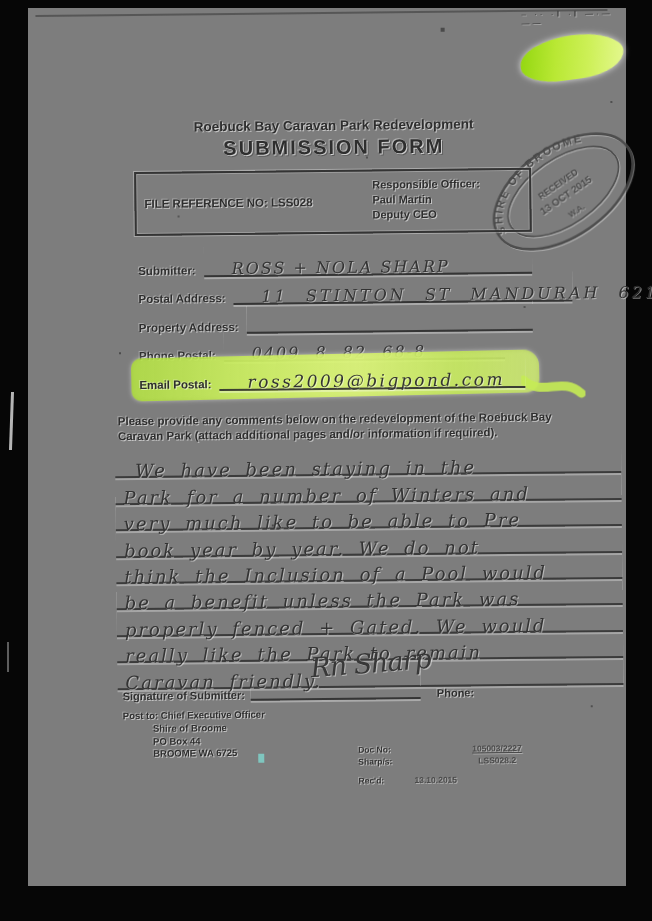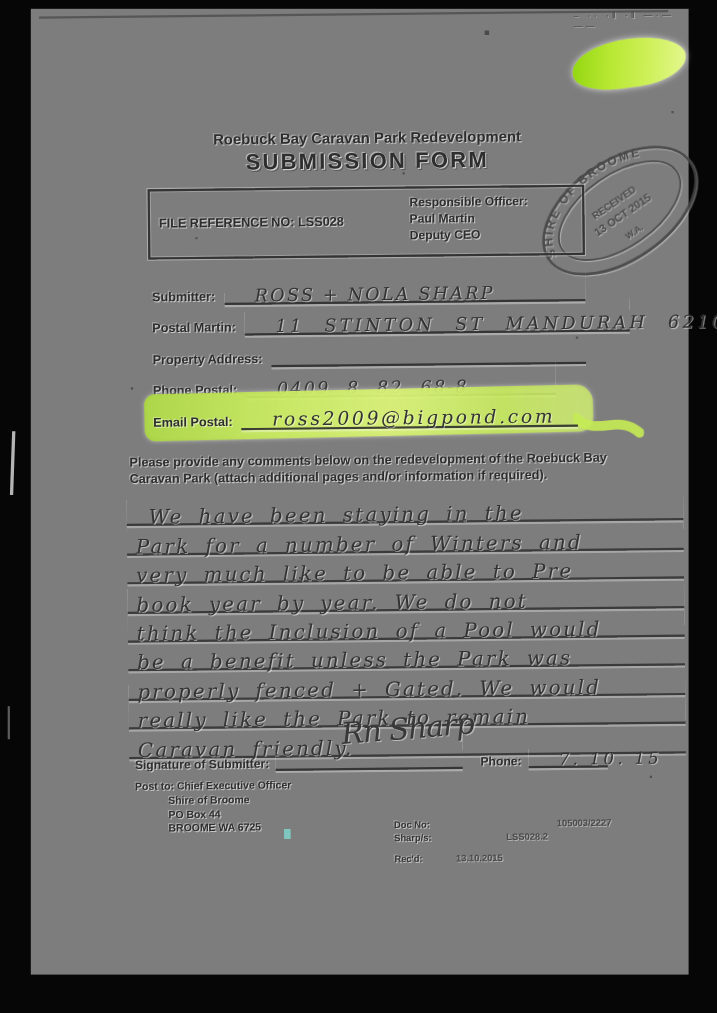--- a/index.html
+++ b/index.html
@@ -68,22 +68,22 @@
   .sigrow .dlbl{font-size:11px;margin-left:16px;padding-right:6px;}
   .sigrow .datefill .hand{font-size:15px;letter-spacing:3px;}
 
   .postblock{position:absolute;left:92px;top:700px;font-size:9.5px;line-height:1.35;}
   .postblock .ind{padding-left:30px;}
 
   .codes{position:absolute;left:327px;top:737px;width:215px;font-size:8.5px;opacity:.92;}
   .codes .crow{display:flex;margin-bottom:2px;}
   .codes .clbl{flex:0 0 56px;}
   .codes .cval{color:#474747;font-weight:bold;text-shadow:1px 1px 0 rgba(255,255,255,.4);}
-  .codes .crow.r1 .cval{margin-left:92px;}
-  .codes .crow.r2 .cval{margin-left:46px;}
+  .codes .crow.r1 .cval{margin-left:58px;text-decoration:underline;}
+  .codes .crow.r2 .cval{margin-left:64px;}
   .codes .crow.r3{margin-top:9px;}
   .codes .crow.r3 .cval{}
 
   .stamp{position:absolute;left:448px;top:116px;overflow:visible;opacity:.88;
          filter:drop-shadow(1px 1px 0 rgba(255,255,255,.45));}
   .st-ring{fill:none;stroke:#474747;stroke-width:2.6;}
   .st-ring.thin{stroke-width:1.6;}
   .st-text{fill:#424242;font-family:"Liberation Sans",sans-serif;font-weight:bold;}
 
   .specks{position:absolute;left:0;top:0;width:2px;height:2px;background:transparent;
@@ -138,21 +138,21 @@
     </div>
 
     <div class="row" style="top:238px;right:92px;">
       <span class="lbl print">Submitter:</span>
       <span class="fill">
         <span class="hand hv">ROSS + NOLA SHARP</span>
       </span>
     </div>
 
     <div class="row" style="top:266px;right:52px;">
-      <span class="lbl print">Postal Martin:</span>
+      <span class="lbl print">Postal Address:</span>
       <span class="fill">
         <span class="hand hv-wide">11 STINTON ST  MANDURAH 6210 WA</span>
       </span>
     </div>
 
     <div class="row" style="top:295px;right:92px;">
       <span class="lbl print">Property Address:</span>
       <span class="fill">
         <span class="hand hv"></span>
       </span>
@@ -207,23 +207,20 @@
           <span class="hand">Caravan friendly.</span>
         </div>
     </div>
 
     <div class="squiggle hand">Rn Sharp</div>
 
     <div class="sigrow">
       <span class="lbl print">Signature of Submitter:</span>
       <span class="fill sigfill"></span>
       <span class="dlbl print">Phone:</span>
-      <span class="fill datefill">
-        <span class="hand">7. 10. 15</span>
-      </span>
     </div>
 
     <div class="postblock print">
       <div>Post to: Chief Executive Officer</div>
       <div class="ind">Shire of Broome</div>
       <div class="ind">PO Box 44</div>
       <div class="ind">BROOME WA 6725</div>
     </div>
 
     <div class="codes print">

